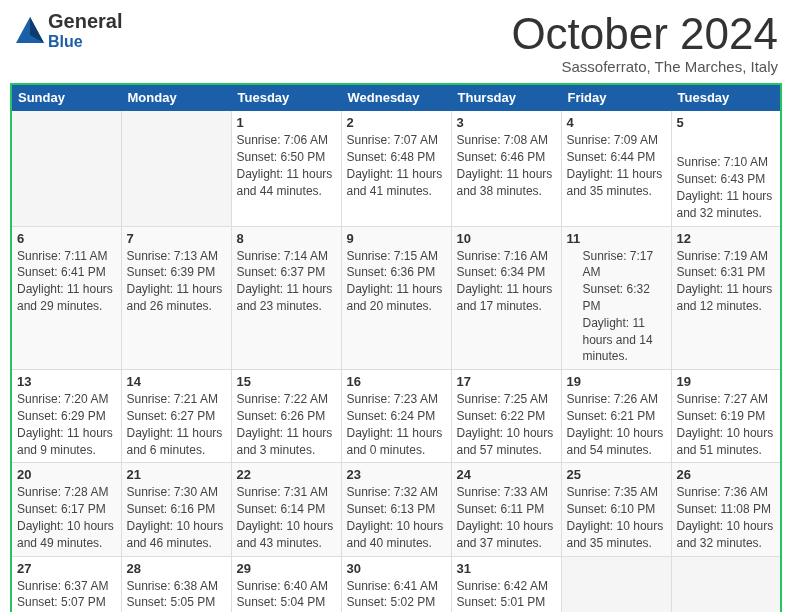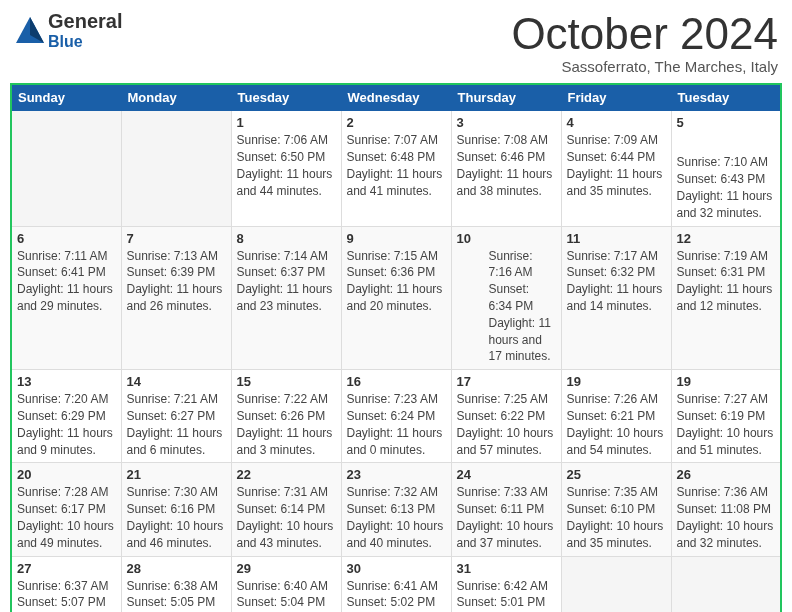--- a/index.html
+++ b/index.html
@@ -179,27 +179,27 @@
 Daylight: 11 hours and 23 minutes.</div>
         </td>
         <td>
           <span class="day-number">9</span>
           <div class="day-info" style="white-space: pre-line;">Sunrise: 7:15 AM
 Sunset: 6:36 PM
 Daylight: 11 hours and 20 minutes.</div>
         </td>
         <td>
           <span class="day-number">10</span>
-          <div class="day-info" style="white-space: pre-line; margin-left: 32px;">Sunrise: 7:16 AM
+          <div class="day-info" style="white-space: pre-line;">Sunrise: 7:16 AM
 Sunset: 6:34 PM
 Daylight: 11 hours and 17 minutes.</div>
         </td>
         <td>
           <span class="day-number">11</span>
-          <div class="day-info" style="white-space: pre-line;">Sunrise: 7:17 AM
+          <div class="day-info" style="white-space: pre-line; margin-left: 16px;">Sunrise: 7:17 AM
 Sunset: 6:32 PM
 Daylight: 11 hours and 14 minutes.</div>
         </td>
         <td>
           <span class="day-number">12</span>
           <div class="day-info" style="white-space: pre-line;">Sunrise: 7:19 AM
 Sunset: 6:31 PM
 Daylight: 11 hours and 12 minutes.</div>
         </td>
       </tr>

